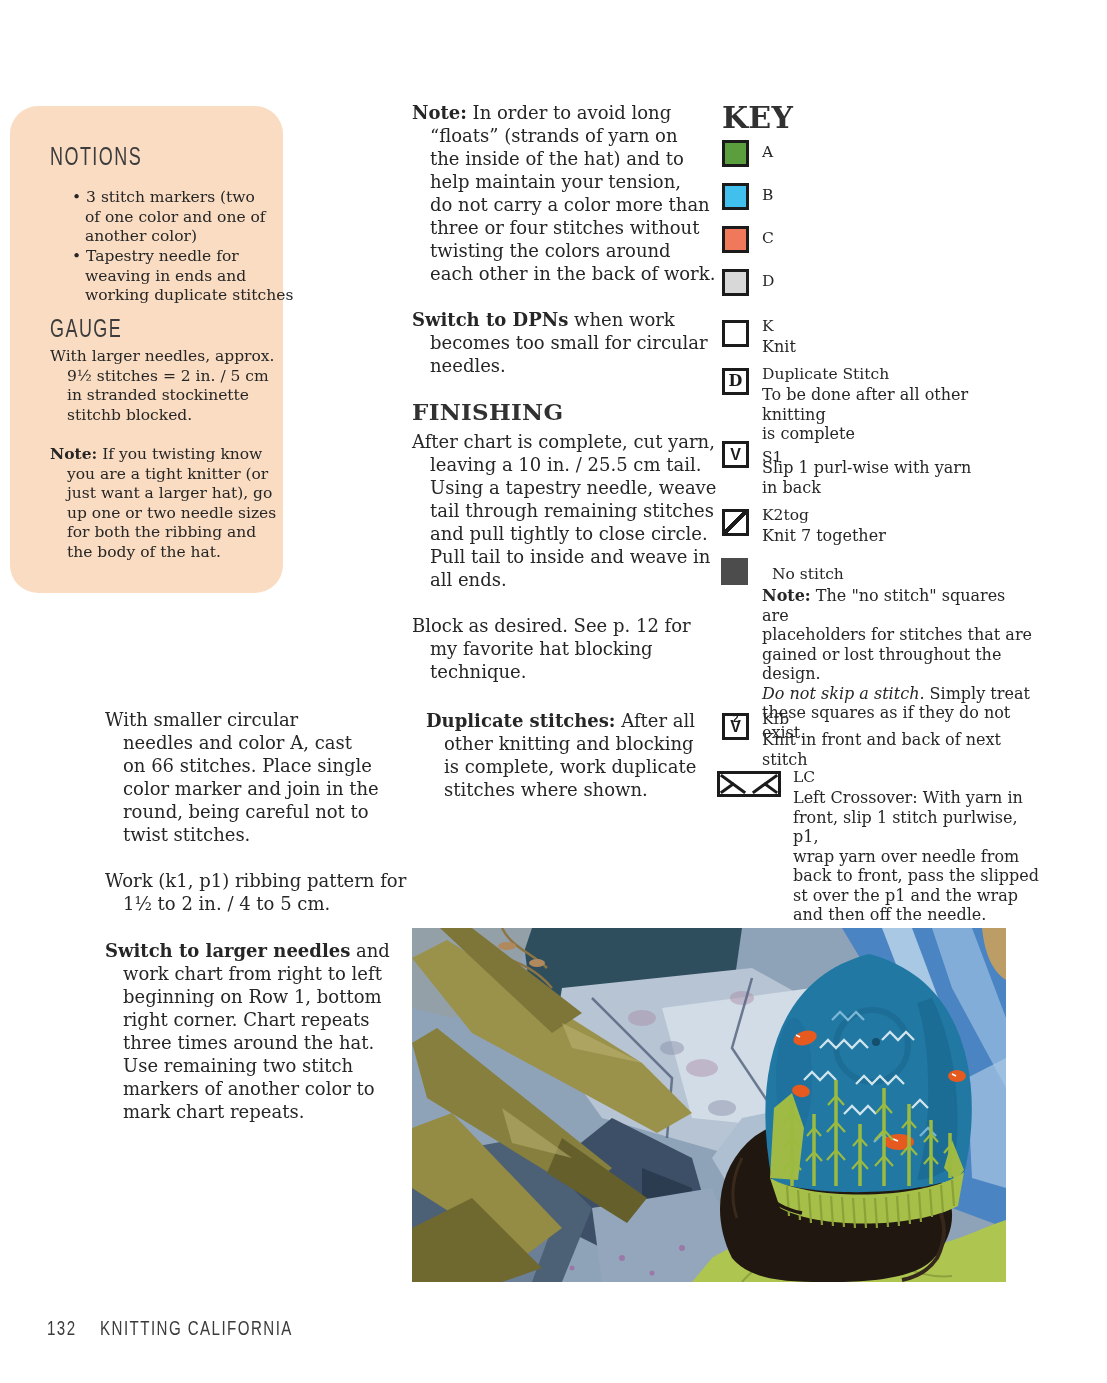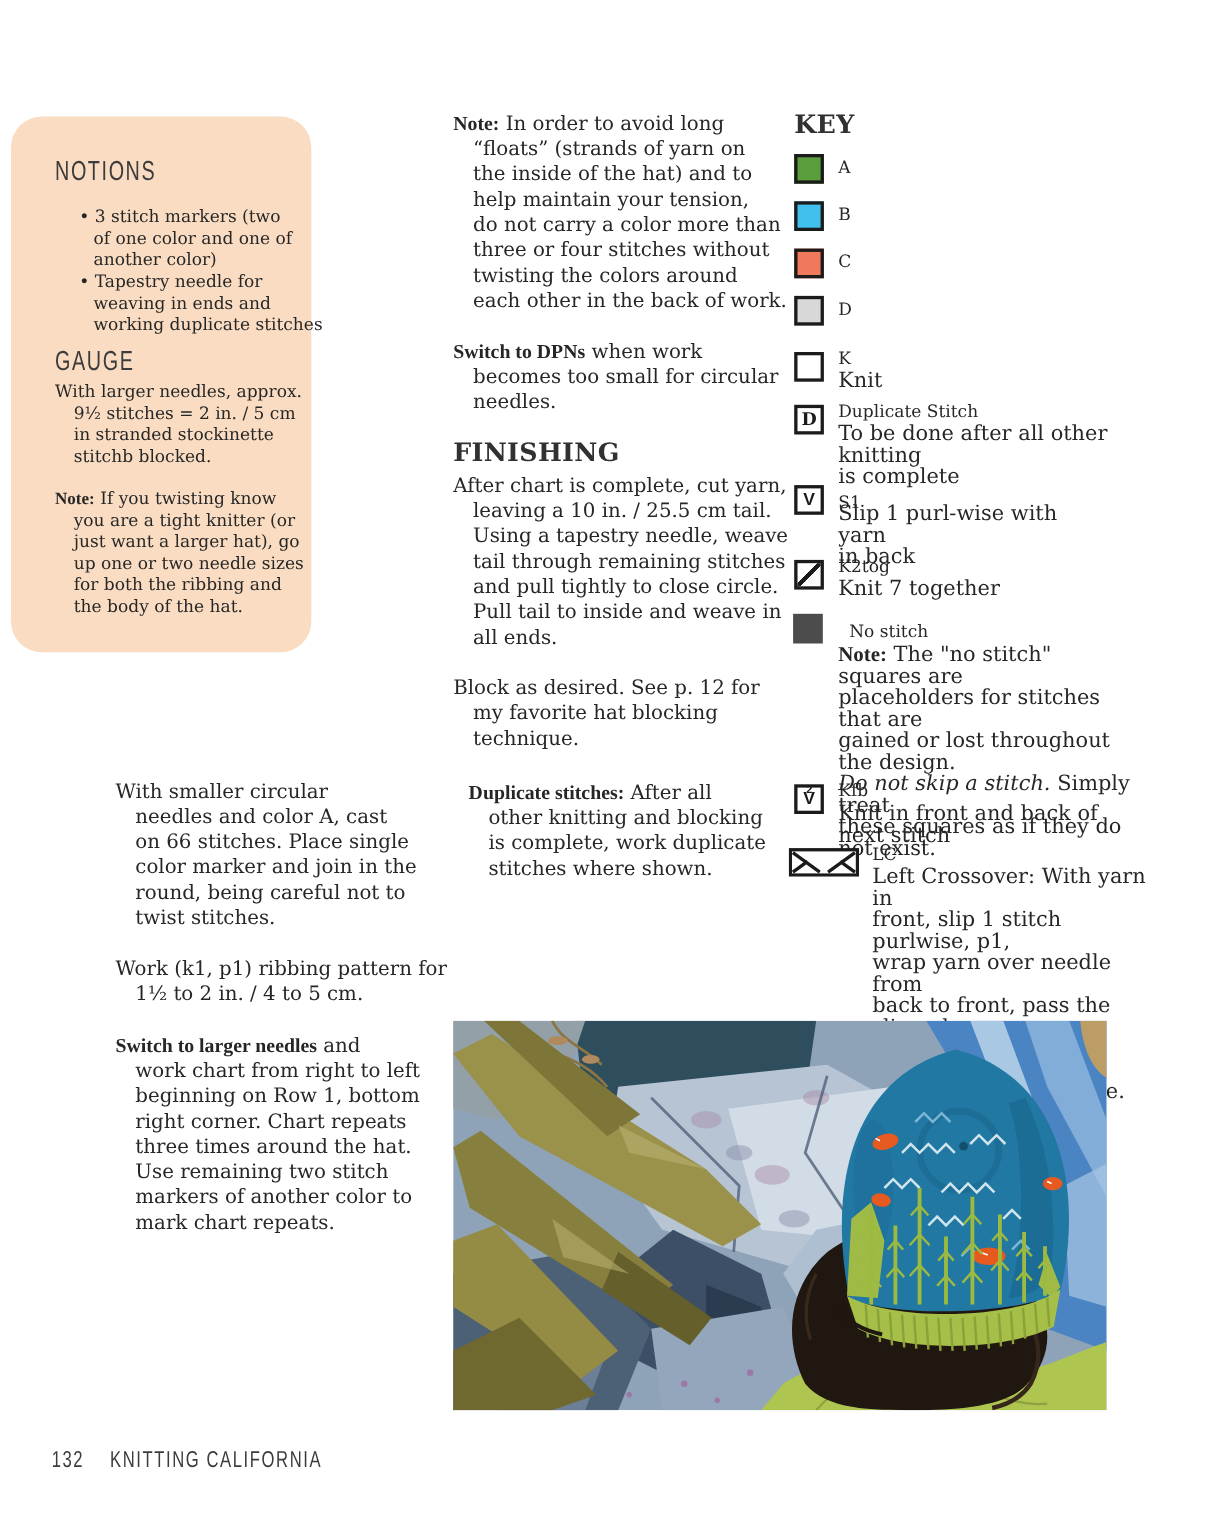--- a/index.html
+++ b/index.html
@@ -2,39 +2,39 @@
 <html><head>
 <meta charset="utf-8">
 <style>
   html,body { margin:0; padding:0; background:#ffffff; }
   .page { position:relative; width:1107px; height:1383px; background:#ffffff;
           font-family:"DejaVu Serif", serif; color:#262626; overflow:hidden; }
   .abs { position:absolute; }
   .body-text { font-size:18px; line-height:23px; white-space:pre-line; }
   .hang { padding-left:18px; text-indent:-18px; }
   .small-text { font-size:15.5px; line-height:19.5px; white-space:pre-line; }
-  .b { font-weight:bold;font-family:Liberation Serif, serif; }
+  .b { font-weight:bold; }
   .i { font-style:italic; }
   .slab { font-family:"DejaVu Serif", serif; font-weight:bold; color:#313131; letter-spacing:0.3px; }
   .hand { font-family:"Liberation Sans", sans-serif; color:#3c3c3c; display:inline-block;
           transform:scaleX(0.72); transform-origin:0 50%; letter-spacing:2px; font-weight:400; }
   .peach-box { background:#f9dcc2; border-radius:28px; }
   .bullet-item { position:absolute; padding-left:13px; text-indent:-13px; width:215px; }
   .sq { position:absolute; width:27px; height:27px; border:3px solid #1b1b1b;
         background:#ffffff; box-sizing:border-box; text-align:center; }
   .sq .g { display:block; font-family:"Liberation Sans", sans-serif; font-weight:bold;
            font-size:16px; line-height:21px; color:#1b1b1b; }
   .sq .gserif { display:block; font-family:"DejaVu Serif", serif; font-weight:bold;
            font-size:16px; line-height:20px; color:#1b1b1b; }
   .sq-fill { position:absolute; width:27px; height:27px; border:none; }
   .sq-k2tog { background:linear-gradient(135deg, #ffffff 42%, #1b1b1b 42%, #1b1b1b 56%, #ffffff 56%); }
   .kfb-sup { position:absolute; top:-3px; left:8px; font-family:"Liberation Sans", sans-serif;
              font-weight:bold; font-size:10px; color:#1b1b1b; }
   .kname { position:absolute; font-size:15.5px; line-height:19.5px; }
-  .kdesc { position:absolute; font-size:19px; line-height:19.5px; white-space:pre-line; }
+  .kdesc { position:absolute; font-size:16px; line-height:19.5px; white-space:pre-line; }
   .photo { position:absolute; left:412px; top:928px; width:594px; height:354px; }
 </style>
 </head>
 <body>
 
 <div class="page">
 
   <div class="abs peach-box" style="left:10px; top:106px; width:273px; height:487px;"></div>
 
   <div class="abs hand" style="left:50px; top:142px; font-size:25px;">NOTIONS</div>
@@ -107,21 +107,21 @@
 
   <div class="abs body-text hang" style="left:412px; top:614px; width:320px;">Block as desired.  See p. 12 for
 my favorite hat blocking
 technique.</div>
 
   <div class="abs body-text hang" style="left:412px; top:709px; width:320px;margin-left:14px;"><span class="b">Duplicate stitches:</span><span> After all
 other knitting and blocking
 is complete, work duplicate
 stitches where shown.</span></div>
 
-  <div class="abs slab" style="left:722px; top:100px; font-size:23px;">KEY</div>
+  <div class="abs slab" style="left:722px; top:100px; font-size:30px;">KEY</div>
 
   <div class="abs sq" style="left: 722px; top: 140px; background: rgb(91, 158, 61);"></div>
   <div class="abs kname" style="left:762px; top:143px;">A</div>
 
   <div class="abs sq" style="left: 722px; top: 183px; background: rgb(65, 192, 238);"></div>
   <div class="abs kname" style="left:762px; top:186px;">B</div>
 
   <div class="abs sq" style="left: 722px; top: 226px; background: rgb(240, 121, 91);"></div>
   <div class="abs kname" style="left:762px; top:229px;">C</div>
 

